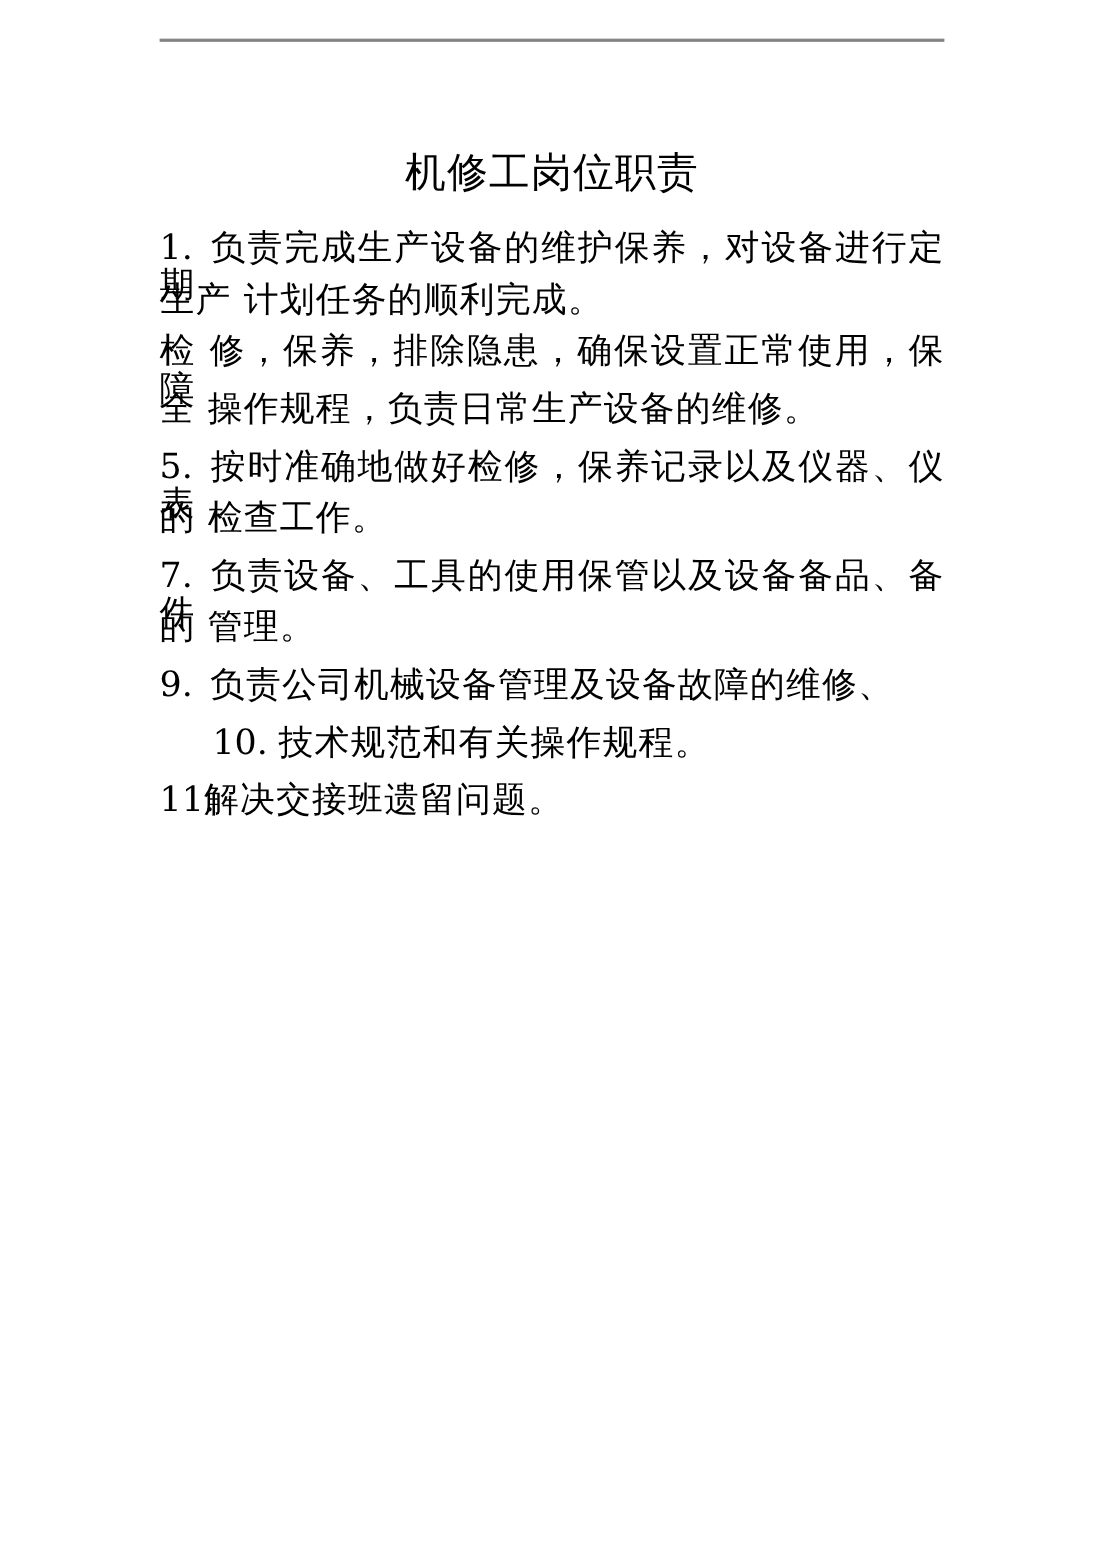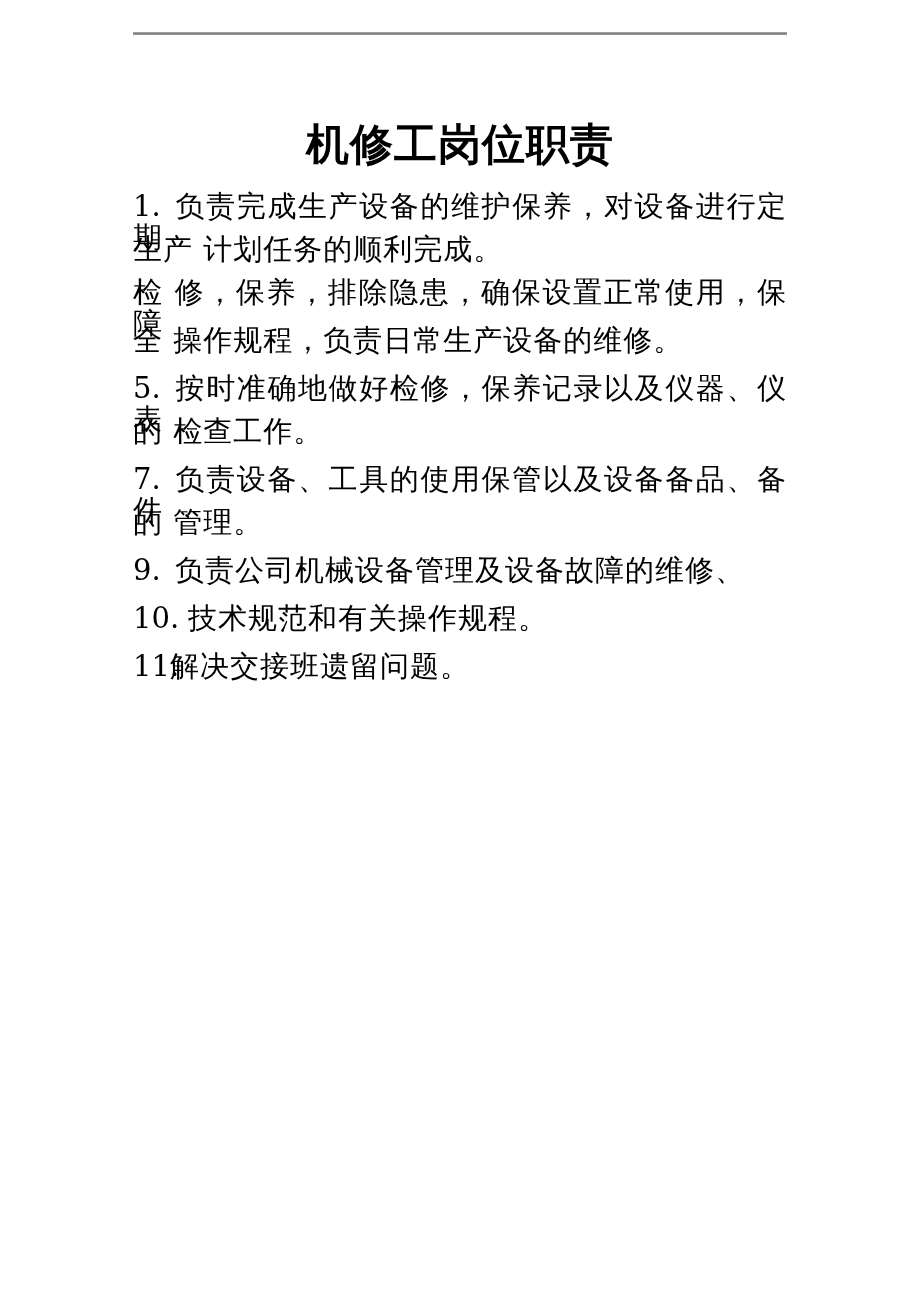--- a/index.html
+++ b/index.html
@@ -10,37 +10,37 @@
     font-family: "DejaVu Serif", "Liberation Serif", serif;
     overflow: hidden;
   }
   .content { width: 654px; margin: 0 auto; }
   .header-rule {
     margin-top: 32px;
     height: 3px;
     background: linear-gradient(to bottom, #bdbdbd, #7e7e7e 35%, #848484 70%, #a8a8a8);
   }
   .doc-title {
-    font-size: 43px;
-    font-weight: bold;
+    font-size: 34px;
+    font-weight: normal;
     text-align: center;
     line-height: 50px;
     letter-spacing: 1px;
     margin: 84px 0 22px 0;
   }
   .item {
     margin: 0 0 5px 0;
     font-size: 29px;
     line-height: 31px;
     letter-spacing: 1px;
   }
   .ln { height: 43px; }
   .j { text-align: justify; text-align-last: justify; }
   .num { display: inline-block; width: 42px; letter-spacing: 0; }
-  .num.w10 { width: 55px; }
+  .num.w10 { width: 55px; margin-left: 44px; }
   .num.w11 { width: 37px; }
 </style>
 </head>
 <body>
 
 <div class="content">
 
   <div class="header-rule"></div>
 
   <h1 class="doc-title">机修工岗位职责</h1>

